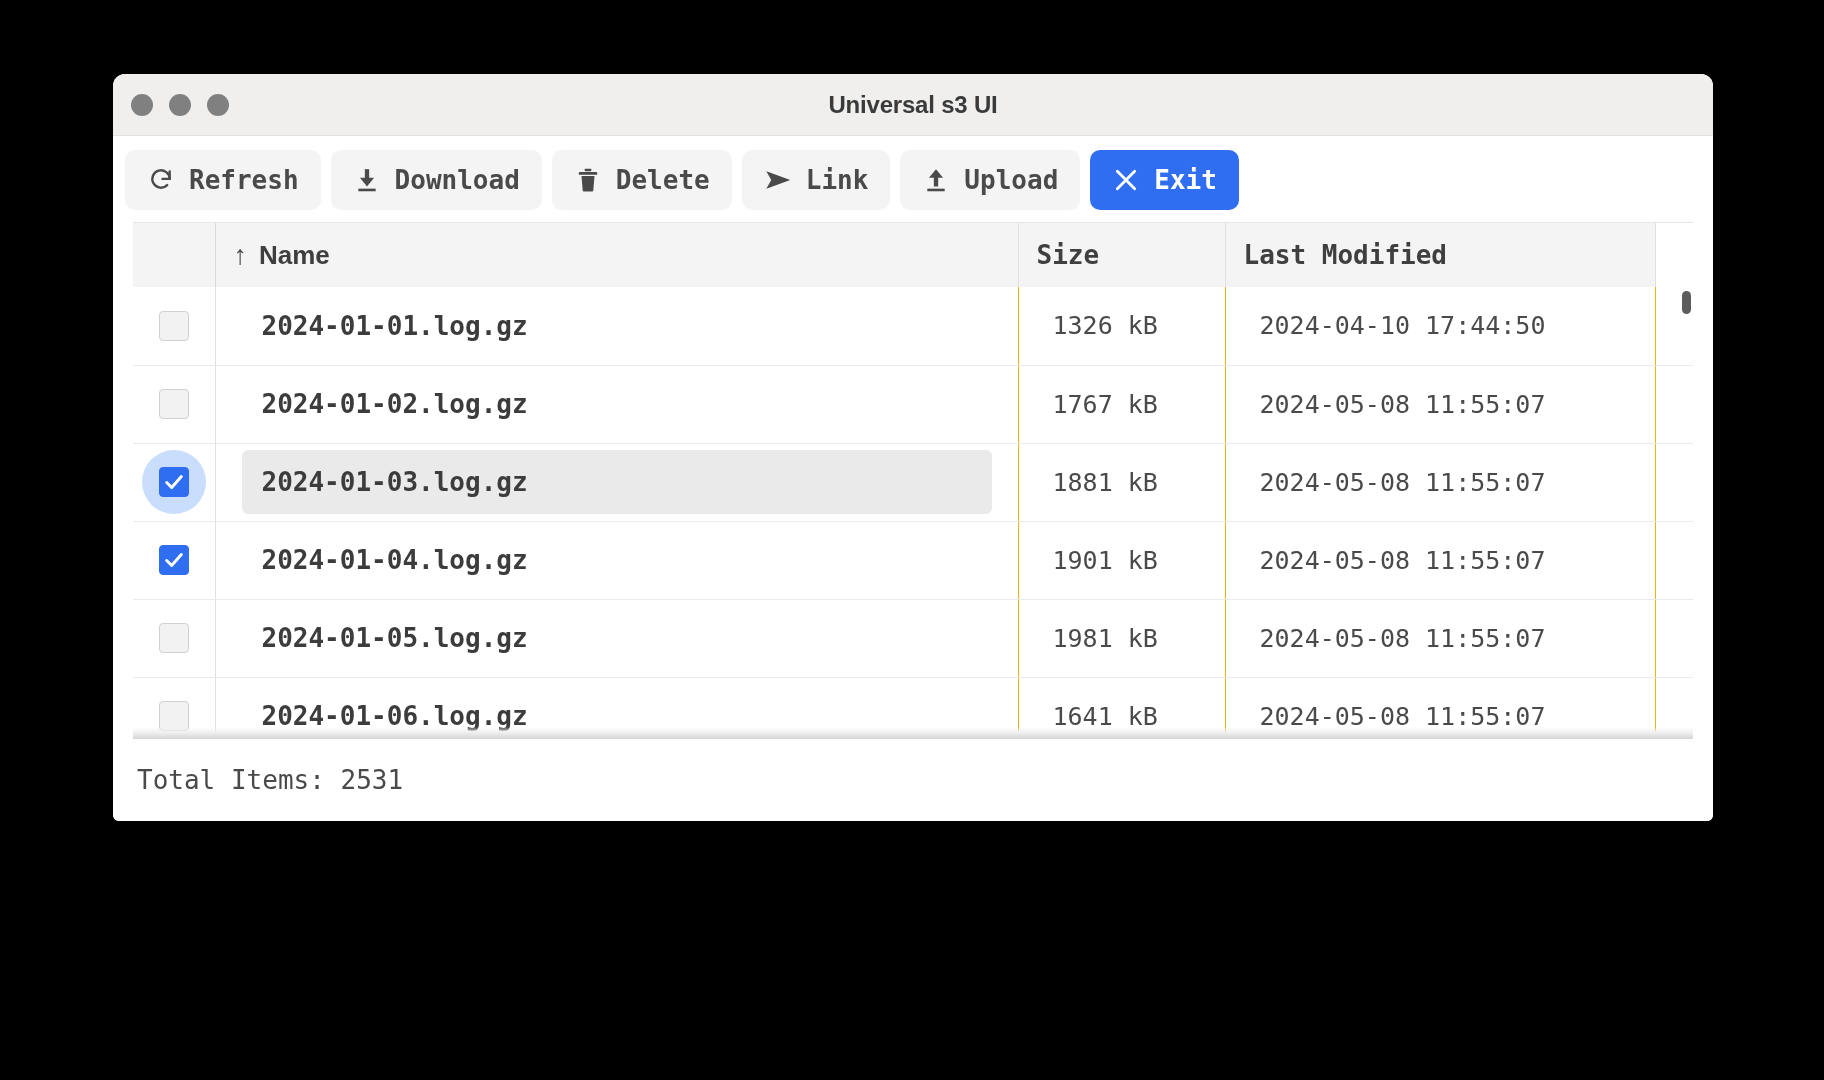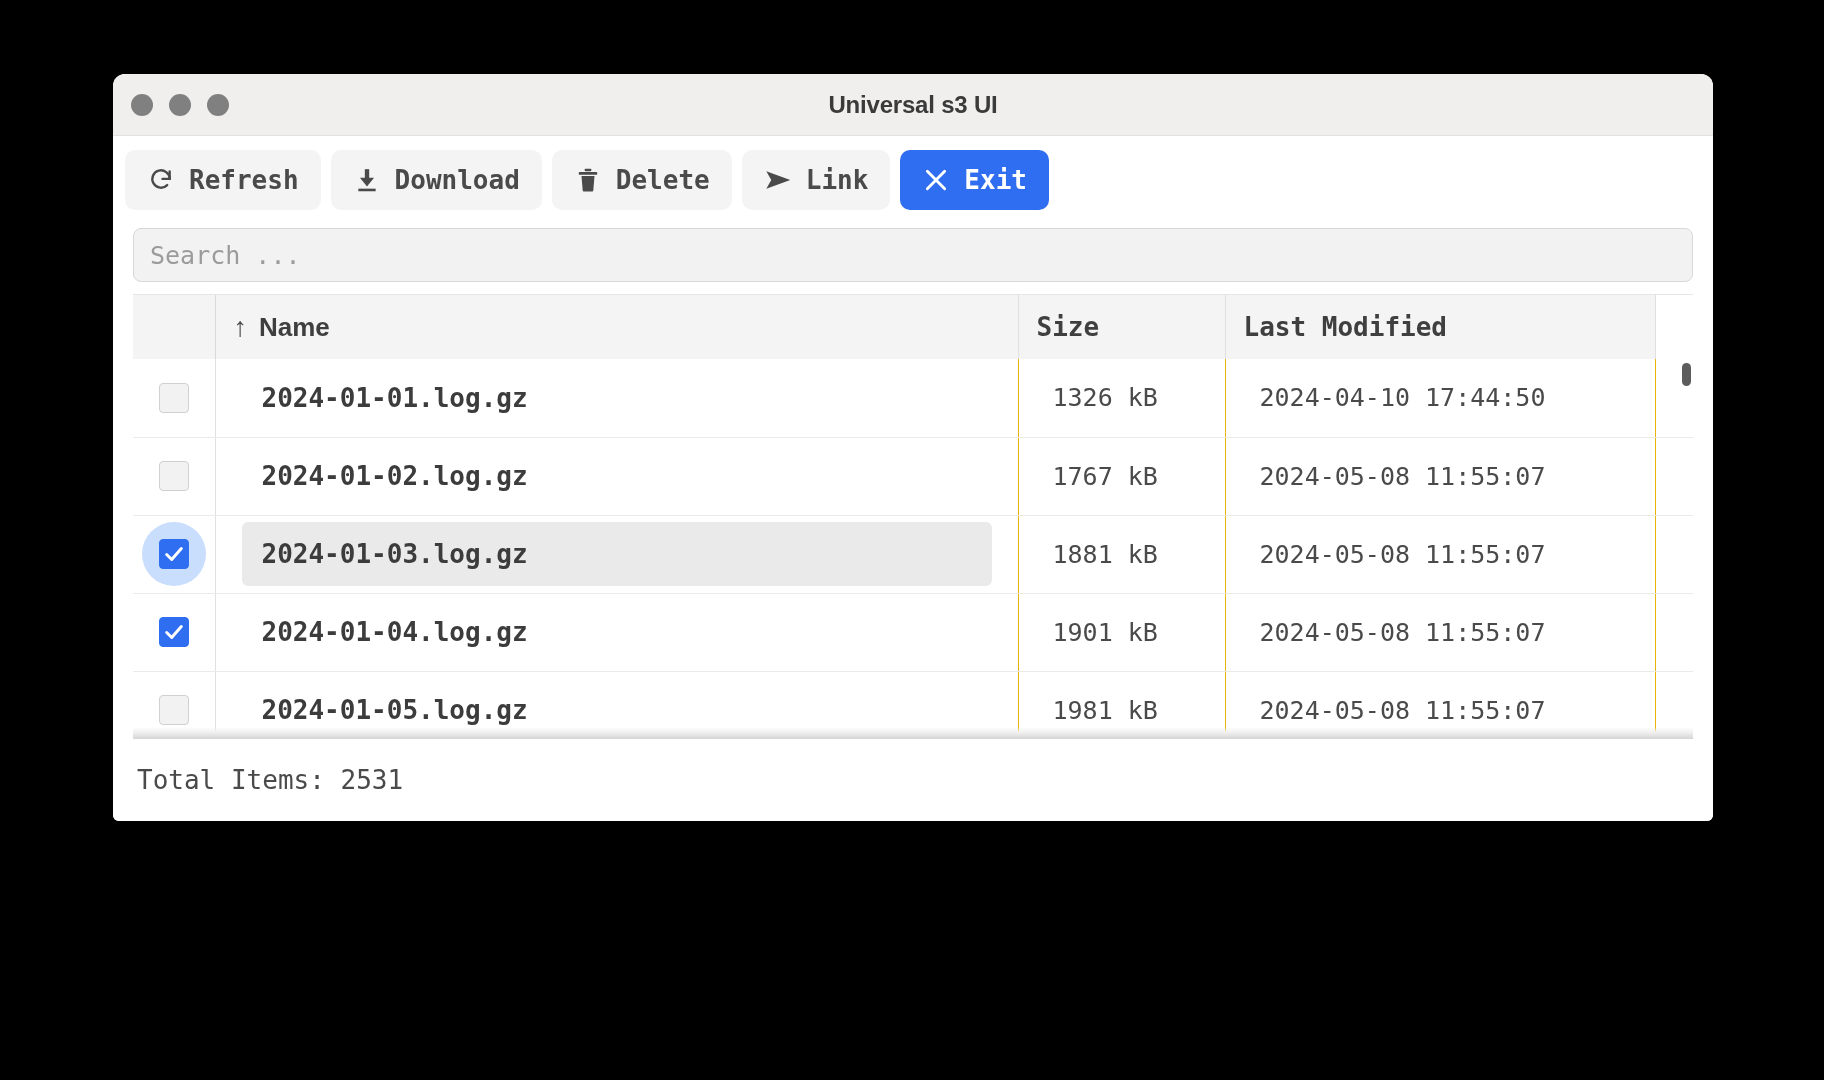--- a/index.html
+++ b/index.html
@@ -238,35 +238,42 @@
 
       <button class="tbtn">
         <span class="ic">
           <svg width="28" height="28" viewBox="0 0 24 24" fill="#4a4a4a">
             <path d="M2 4.5 L22.5 12 L2 19.5 L6.2 12 z"></path>
           </svg>
         </span>
         <span>Link</span>
       </button>
 
+      <button class="tbtn">
+        <span class="ic">
+          <svg width="26" height="26" viewBox="0 0 24 24" fill="#4a4a4a">
+            <polygon points="12,2 18.5,10 5.5,10"></polygon>
+            <rect x="10" y="9" width="4" height="9"></rect>
+            <rect x="4" y="20" width="16" height="2.4"></rect>
+          </svg>
+        </span>
+        <span>Upload</span>
+      </button>
 
       <button class="tbtn primary">
         <span class="ic">
           <svg width="26" height="26" viewBox="0 0 24 24" fill="none" stroke="#ffffff" stroke-width="2.6" stroke-linecap="round">
             <line x1="4" y1="4" x2="20" y2="20"></line>
             <line x1="20" y1="4" x2="4" y2="20"></line>
           </svg>
         </span>
         <span>Exit</span>
       </button>
     </div>
 
-    <div class="searchwrap">
-      <input class="search-input" type="text" placeholder="Search ..." value="" style="">
-    </div>
 
     <div class="table-area">
       <table class="tbl">
         <colgroup>
           <col class="c-check">
             <col class="c-name">
             <col class="c-size">
             <col class="c-mod">
             <col class="c-pad">
         </colgroup>
@@ -345,20 +352,31 @@
               <td class="c-check-cell"><span class="cbx-holder">
                   <span class="cbx"></span>
                 </span></td>
               <td class="name-cell">
                 <div class="cell-name-wrap"><span class="cell-name">2024-01-05.log.gz</span></div>
               </td>
               <td><span class="cell-mono">1981 kB</span></td>
               <td><span class="cell-mono">2024-05-08 11:55:07</span></td>
               <td class="c-pad-cell"></td>
             </tr>
+            <tr>
+              <td class="c-check-cell"><span class="cbx-holder">
+                  <span class="cbx"></span>
+                </span></td>
+              <td class="name-cell">
+                <div class="cell-name-wrap"><span class="cell-name">2024-01-06.log.gz</span></div>
+              </td>
+              <td><span class="cell-mono">1641 kB</span></td>
+              <td><span class="cell-mono">2024-05-08 11:55:07</span></td>
+              <td class="c-pad-cell"></td>
+            </tr>
           </tbody>
       </table>
 
       <div class="vscroll">
         <div class="vthumb"></div>
       </div>
       <div class="hscroll"></div>
     </div>
 
     <div class="footer">

